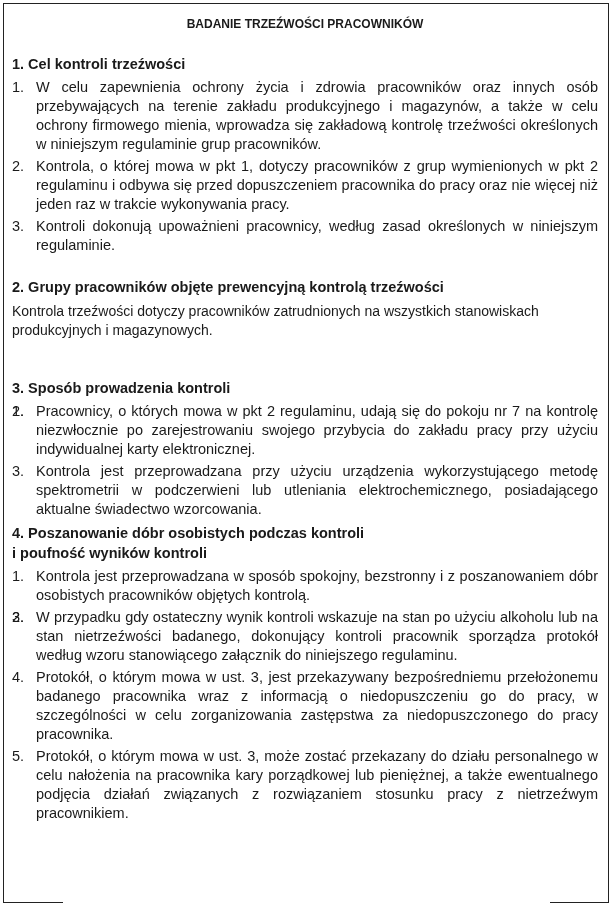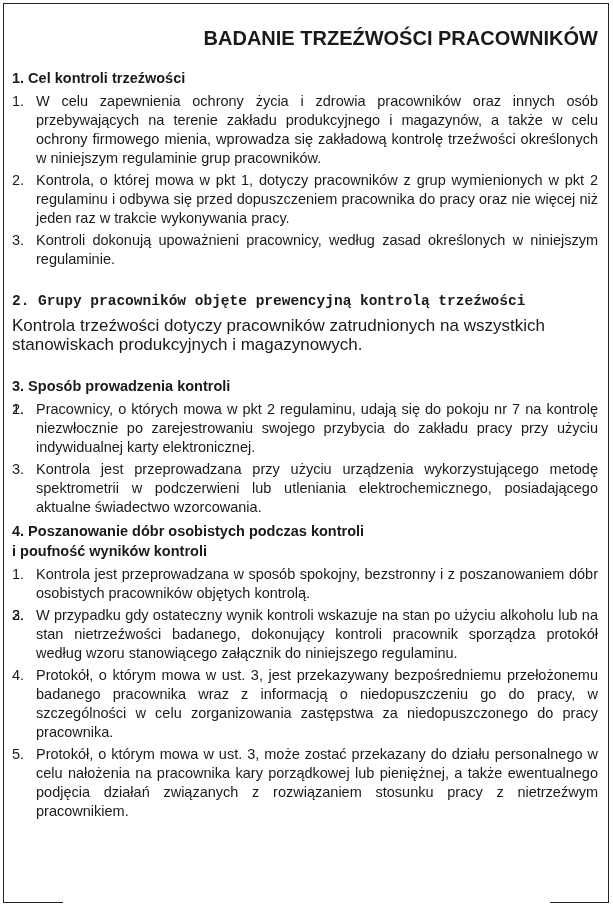--- a/index.html
+++ b/index.html
@@ -3,30 +3,30 @@
 <meta charset="utf-8">
 <style>
   html, body { margin: 0; padding: 0; background: #ffffff; }
   body { width: 613px; height: 909px; position: relative; overflow: hidden;
          font-family: "Liberation Sans", sans-serif; color: #1a1a1a; }
   .frame { position: absolute; left: 3px; top: 3px; width: 604px; height: 899px;
            border-left: 1.5px solid #222; border-right: 1.5px solid #222; border-top: 1.5px solid #222; }
   .bottom-left { position: absolute; left: 3px; top: 902px; width: 60px; height: 0; border-top: 1.5px solid #222; }
   .bottom-right { position: absolute; left: 550px; top: 902px; width: 58.5px; height: 0; border-top: 1.5px solid #222; }
   .content { position: absolute; left: 12px; top: 10px; width: 586px; }
-  .main-title { text-align: right; font-weight: bold; font-size: 20px; margin: 18px 0 0 0; line-height: 20px; }
+  .main-title { text-align: center; font-weight: bold; font-size: 12px; margin: 4px 0 0 0; line-height: 20px; }
   .sec-title { font-weight: bold; font-size: 14.5px; line-height: 20px; margin: 0; }
   .s1 { margin-top: 20px; }
-  .s2 { margin-top: 22px; font-family: Liberation Mono, monospace; }
-  .s3 { margin-top: 22px; }
+  .s2 { margin-top: 22px; }
+  .s3 { margin-top: 38px; }
   .s4 { margin-top: 4px; }
   ol { list-style: none; margin: 4px 0 0 0; padding: 0; }
   li { position: relative; padding-left: 24px; font-size: 14.5px; line-height: 19px; text-align: justify; margin-bottom: 3px; }
   li .num { position: absolute; left: 0; top: 0; width: 20px; }
-  p.plain { margin: 5px 0 0 0; font-size: 17px; line-height: 19px; }
+  p.plain { margin: 5px 0 0 0; font-size: 14px; line-height: 19px; }
 </style>
 </head>
 <body>
 
 <div class="frame"></div>
 <div class="bottom-left"></div>
 <div class="bottom-right"></div>
 
 <div class="content">
   <h1 class="main-title">BADANIE TRZEŹWOŚCI PRACOWNIKÓW</h1>

